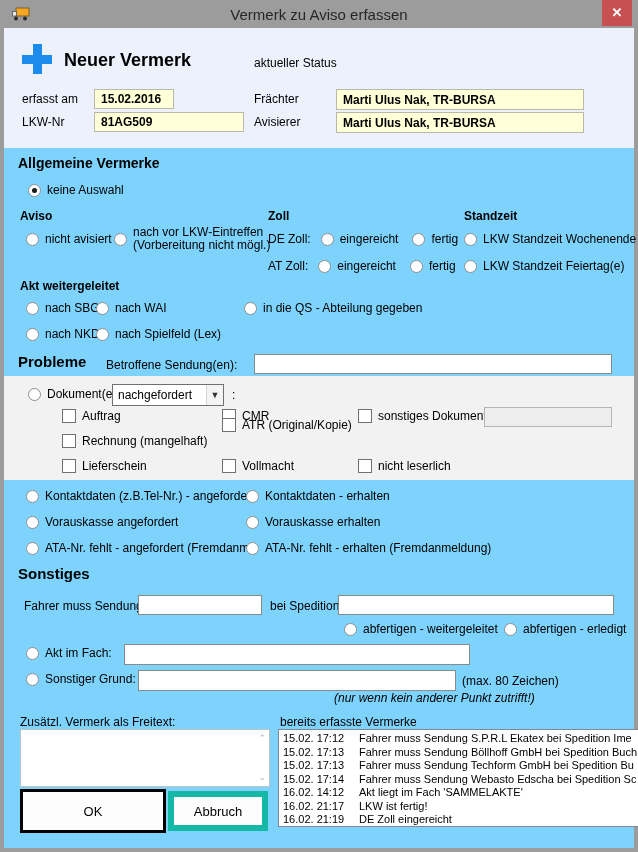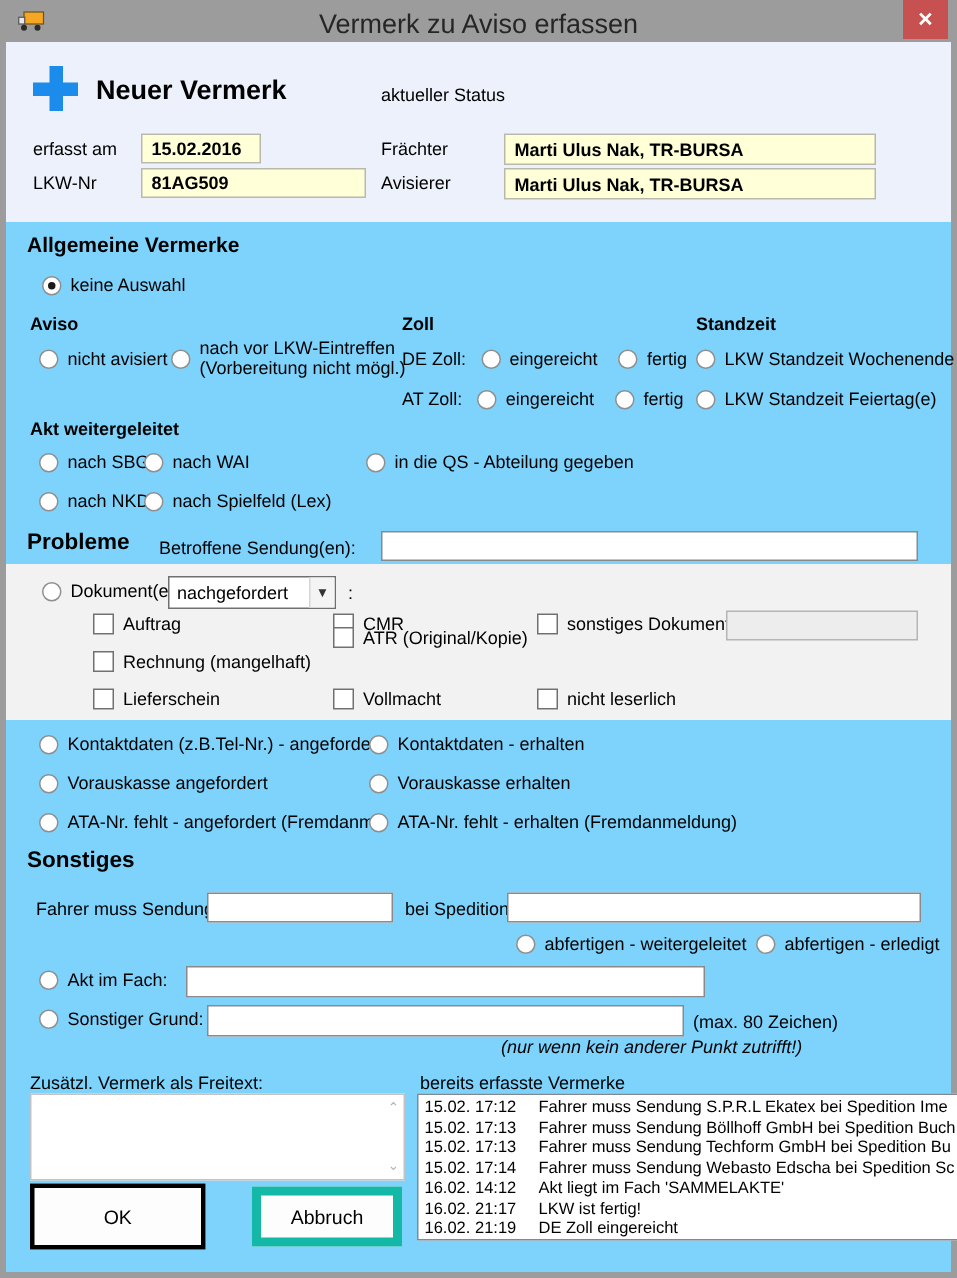--- a/index.html
+++ b/index.html
@@ -2,21 +2,21 @@
 <html><head>
 <meta charset="utf-8">
 <style>
   html,body{margin:0;padding:0;background:#d8d8d8;}
   *{box-sizing:border-box;}
   .window{
     position:relative;width:638px;height:852px;background:#9c9c9c;
     font-family:"Liberation Sans",sans-serif;color:#000;overflow:hidden;
   }
   .titlebar{position:absolute;top:0;left:0;right:0;height:28px;background:#9c9c9c;}
-  .title-text{position:absolute;top:6px;left:0;right:0;text-align:center;font-size:18px;color:#262626;}
+  .title-text{position:absolute;top:6px;left:0;right:0;text-align:center;font-size:15px;color:#262626;}
   .app-icon{position:absolute;left:12px;top:7px;width:20px;height:15px;}
   .close-btn{
     position:absolute;top:0;right:6px;width:30px;height:26px;background:#c75050;
     color:#fff;font-size:13px;font-weight:bold;text-align:center;line-height:26px;cursor:default;
   }
   .client{position:absolute;left:4px;top:28px;width:630px;height:820px;background:#7dd3fc;}
   .header-panel{position:absolute;left:0;top:0;width:630px;height:120px;background:#ecf1fb;}
   .abs{position:absolute;}
   .row{position:absolute;display:flex;align-items:center;gap:6px;}
   .lbl{font-size:12px;color:#000;white-space:nowrap;}
@@ -316,17 +316,17 @@
           <span class="ltext">DE Zoll eingereicht</span>
         </div>
       </div>
       <div class="scrollbar">
         <span class="sb-btn" style="top:0;">▲</span>
         <div class="sb-thumb" style="top:17px;height:42px;"></div>
         <span class="sb-btn" style="bottom:0;">▼</span>
       </div>
     </div>
 
-    <div class="btn btn-default" style="left:16px;top:761px;width:117px;height:44px;">OK</div>
+    <div class="btn btn-default" style="left:16px;top:761px;width:146px;height:44px;">OK</div>
     <div class="btn btn-normal" style="left:164px;top:763px;width:100px;height:40px;">Abbruch</div>
 
   </div>
 </div>
 
 </body></html>

